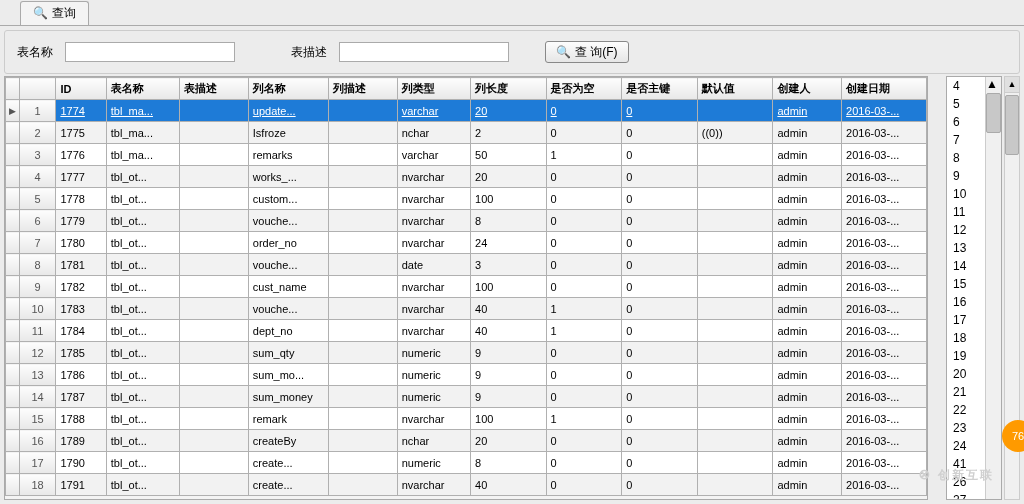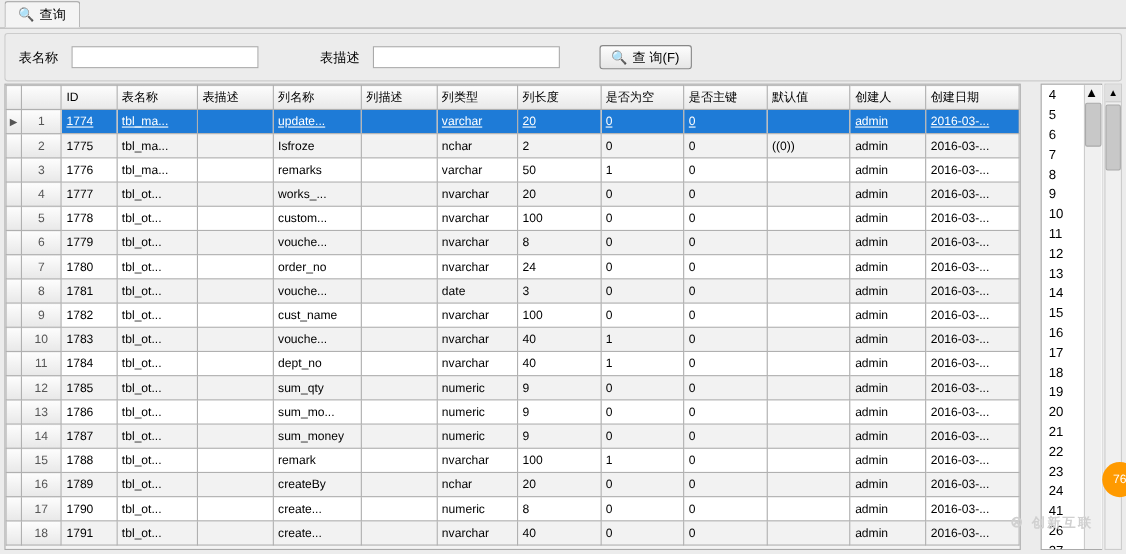--- a/index.html
+++ b/index.html
@@ -1,33 +1,33 @@
 <!DOCTYPE html>
 <html><head>
 <meta charset="utf-8">
 <style>
 * { box-sizing: border-box; margin: 0; padding: 0; font-family: "Microsoft YaHei", Arial, sans-serif; font-size: 12px; }
 body { background: #ececec; width: 1024px; height: 504px; overflow: hidden; position: relative; }
 
 
-.tab-bar { background: #ececec; border-bottom: 1px solid #aaa; height: 26px; padding-left: 4px; }
+.tab-bar { background: #ececec; border-bottom: 1px solid #aaa; height: 26px; padding-left: 20px; }
 .tab { display: inline-block; background: #f4f4f4; border: 1px solid #aaa; border-bottom: none; padding: 3px 12px; border-radius: 3px 3px 0 0; position: relative; top: 1px; }
 .tab .icon { margin-right: 4px; }
 
 
 .search-panel { background: #ececec; border: 1px solid #ccc; margin: 4px; padding: 10px 12px; border-radius: 3px; display: flex; align-items: center; gap: 8px; }
 .search-panel label { margin-right: 4px; }
 .search-panel input[type=text] { width: 170px; height: 20px; border: 1px solid #aaa; background: #fff; padding: 0 4px; }
 .search-btn { height: 22px; padding: 0 10px; border: 1px solid #888; background: linear-gradient(#fdfdfd,#e6e6e6); border-radius: 3px; cursor: pointer; display: inline-flex; align-items: center; gap: 4px; }
 
 
 .grid-wrap { position: absolute; left: 4px; right: 96px; top: 76px; bottom: 4px; border: 1px solid #aaa; background: #f4f4f4; overflow: hidden; }
 table { border-collapse: collapse; width: 100%; table-layout: fixed; }
 th, td { border: 1px solid #b0b0b0; padding: 3px 4px; text-align: left; white-space: nowrap; overflow: hidden; text-overflow: ellipsis; height: 22px; font-size: 11px; }
-th { background: linear-gradient(#fdfdfd,#e8e8e8); font-weight: normal; }
+th { background: linear-gradient(#fdfdfd,#e8e8e8); font-weight: bold; }
 .rownum-col { width: 32px; background: linear-gradient(#fdfdfd,#e8e8e8); text-align: center; color: #555; }
 tbody tr:nth-child(even) td.cell { background: #f2f2f2; }
 tbody tr:nth-child(odd) td.cell { background: #fff; }
 tbody tr.selected td.cell { background: #1e7bd7 !important; color: #fff; text-decoration: underline; }
 .row-indicator { width: 3px; font-size: 9px; padding: 0; }
 
 
 .right-panel { position: absolute; right: 22px; top: 76px; bottom: 4px; width: 56px; border: 1px solid #aaa; background: #fff; overflow-y: auto; }
 .right-item { padding: 2px 6px; font-size: 12px; cursor: pointer; }
 

